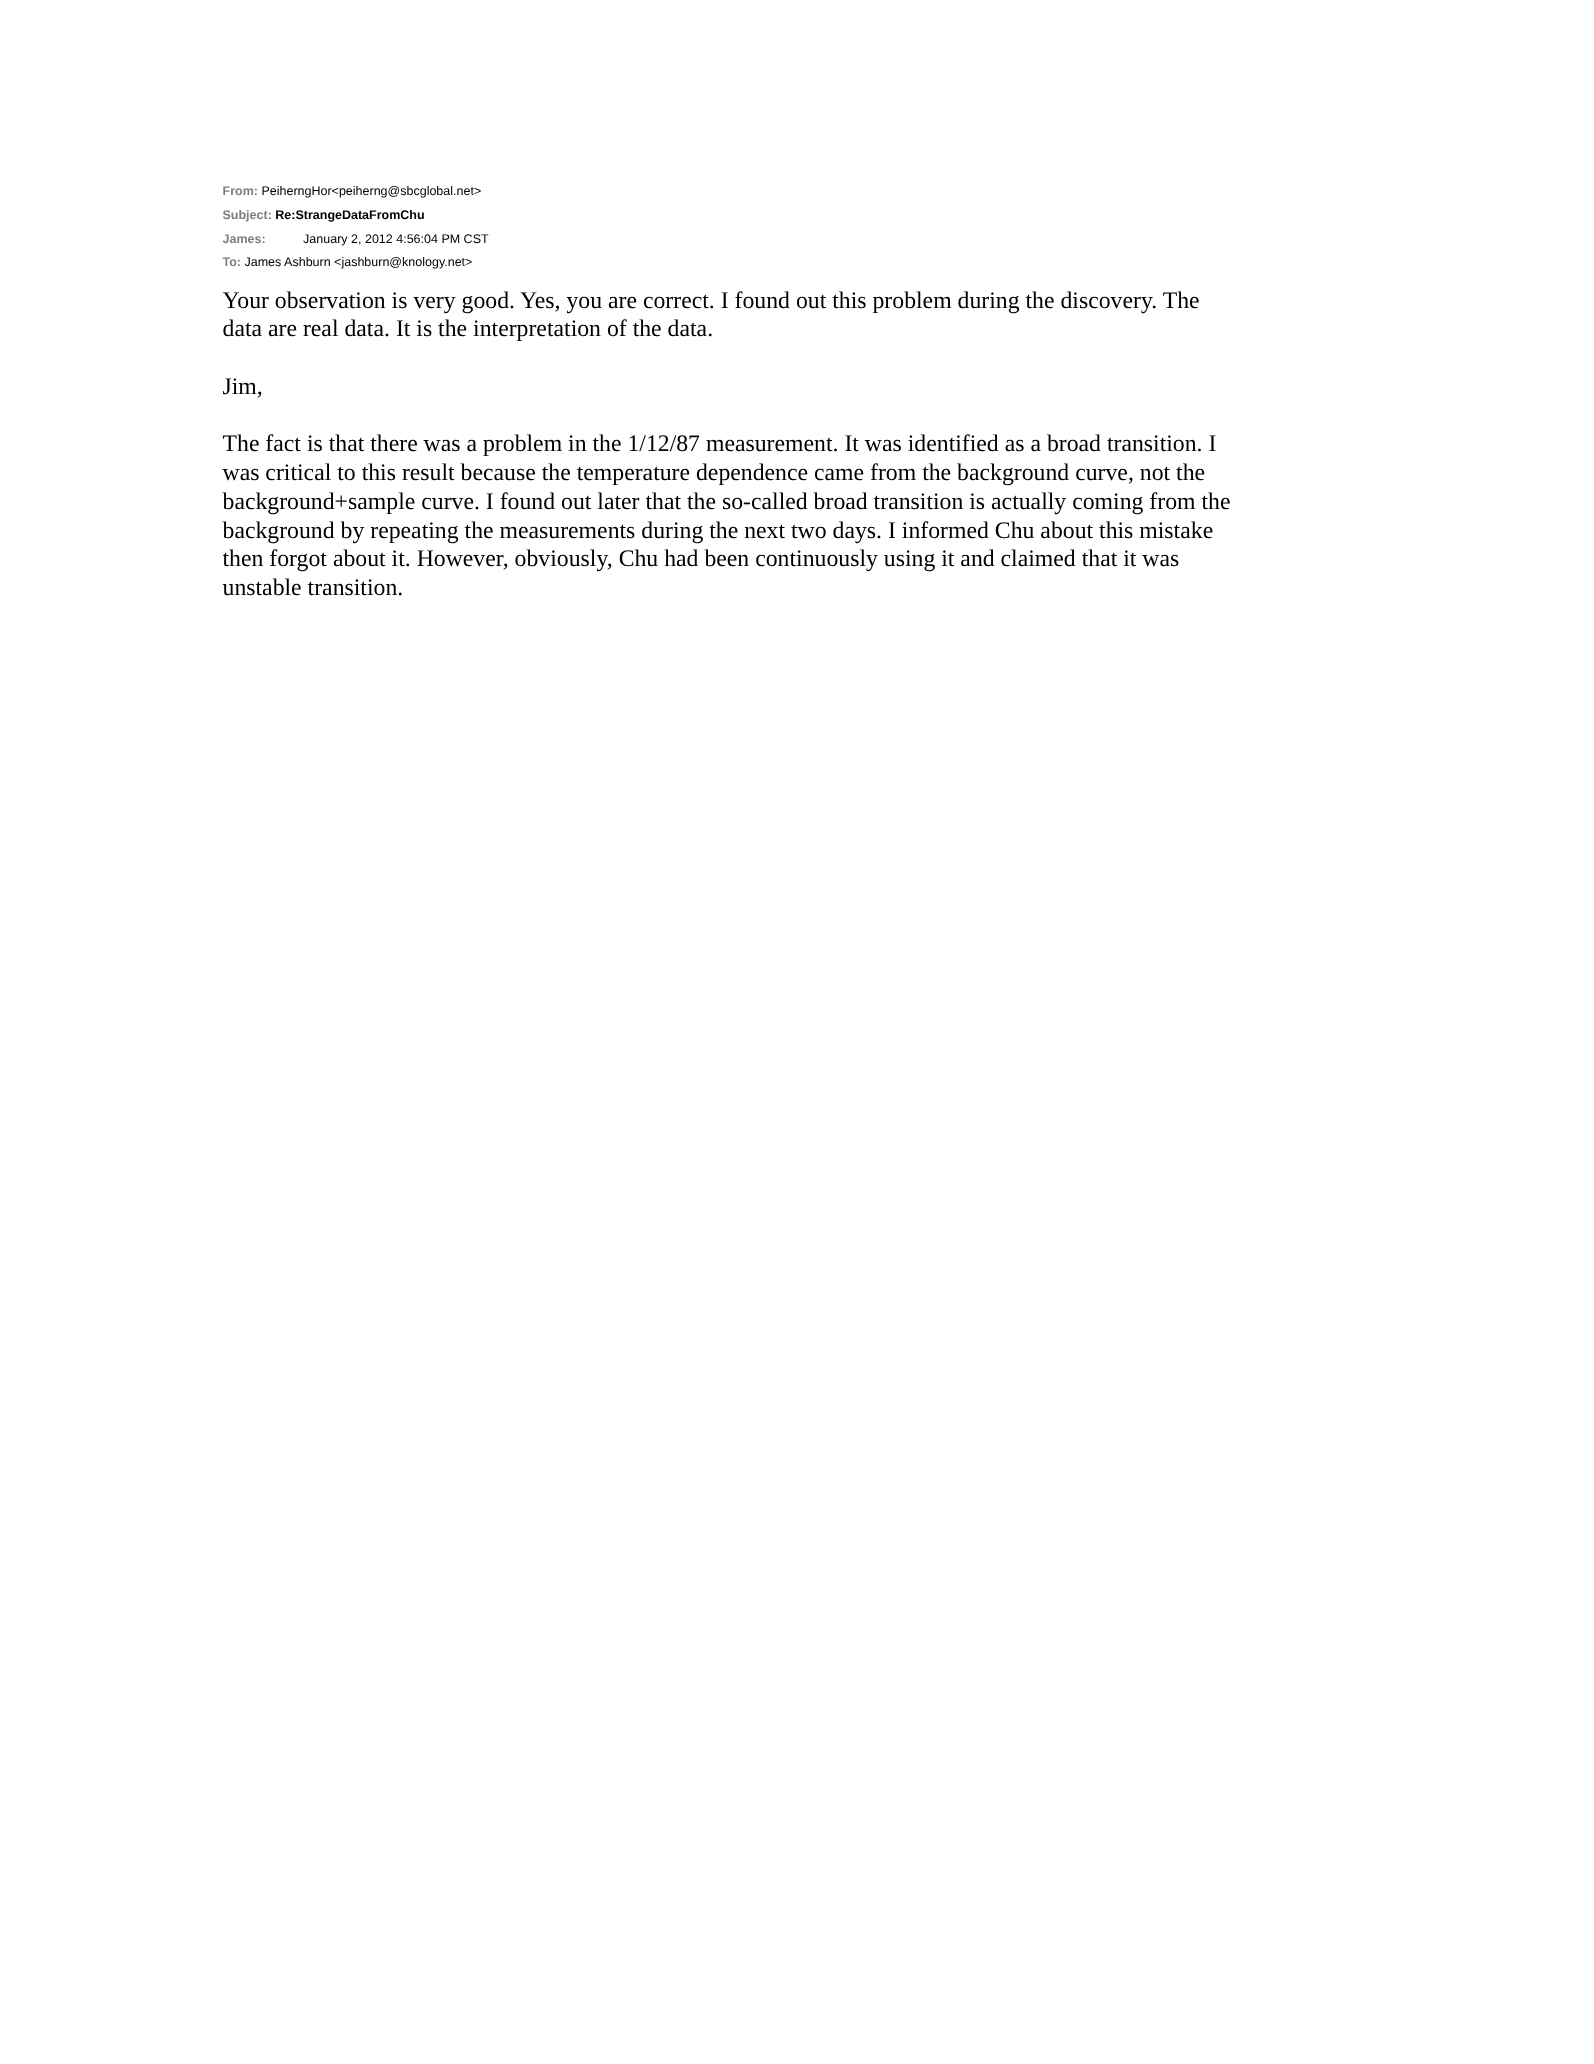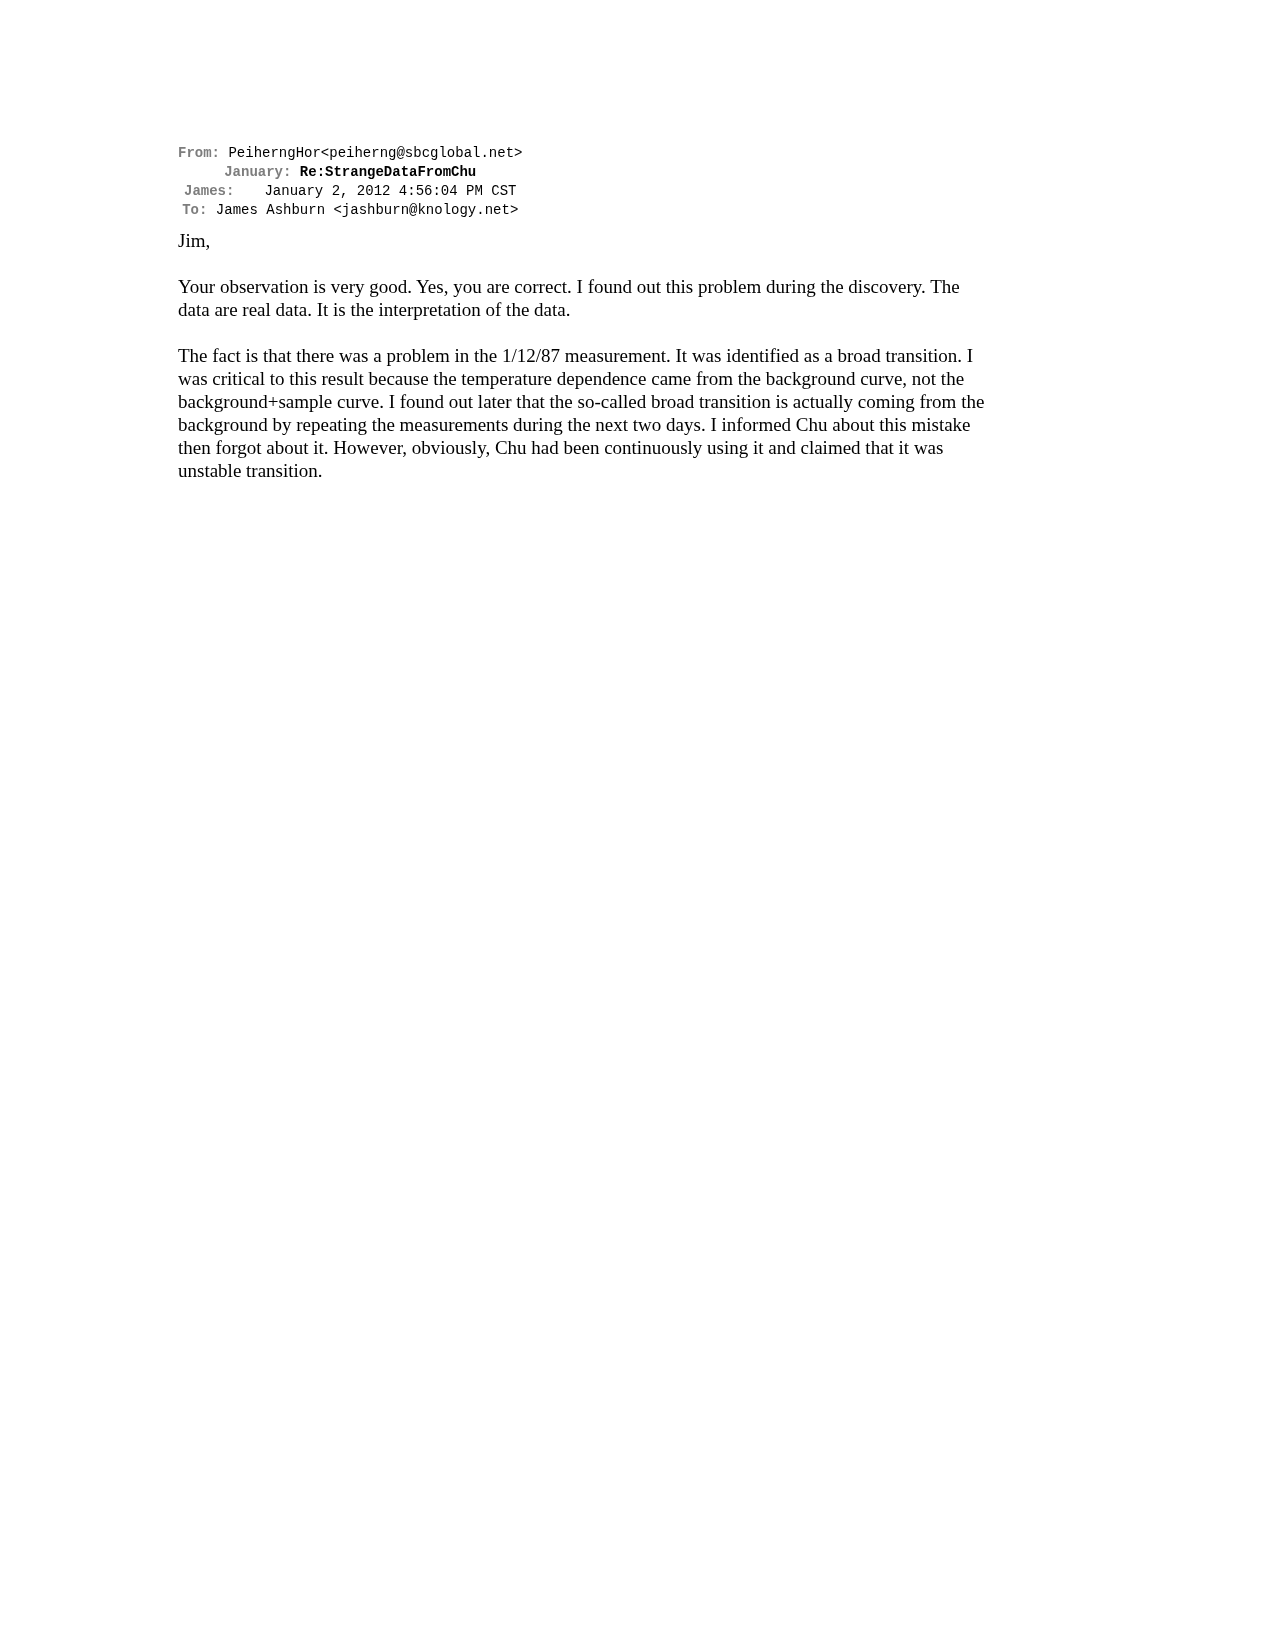--- a/index.html
+++ b/index.html
@@ -11,25 +11,24 @@
     position: relative;
     width: 1275px;
     height: 1651px;
     background: #ffffff;
     overflow: hidden;
   }
   .email-header {
     position: absolute;
     left: 178px;
     top: 144px;
-    font-family: Liberation Mono, monospace;
-    font-size: 14px;
+    font-family: Liberation Sans, sans-serif;
+    font-size: 10px;
     line-height: 19px;
     color: #000000;
-    text-align: center;
   }
   .header-row { white-space: nowrap; }
   .hl {
     font-weight: 700;
     color: #7d7d7d;
   }
   .hv { color: #000000; }
   .hv-subject { font-weight: 700; }
   .hv-date { margin-left: 30px; }
   .email-body {
@@ -47,29 +46,29 @@
     white-space: pre-line;
   }
 </style>
 </head>
 <body>
 
 <div class="page">
 
   <div class="email-header">
     <div class="header-row"><span class="hl">From:</span> <span class="hv">PeiherngHor&lt;peiherng@sbcglobal.net&gt;</span></div>
-    <div class="header-row"><span class="hl">January:</span> <span class="hv hv-subject">Re:StrangeDataFromChu</span></div>
+    <div class="header-row"><span class="hl">Subject:</span> <span class="hv hv-subject">Re:StrangeDataFromChu</span></div>
     <div class="header-row"><span class="hl">James:</span><span class="hv hv-date">January 2, 2012 4:56:04 PM CST</span></div>
     <div class="header-row"><span class="hl">To:</span> <span class="hv">James Ashburn &lt;jashburn@knology.net&gt;</span></div>
   </div>
 
   <div class="email-body">
-    <p>Jim,</p>
     <p>Your observation is very good. Yes, you are correct. I found out this problem during the discovery. The
 data are real data. It is the interpretation of the data.</p>
+    <p>Jim,</p>
     <p>The fact is that there was a problem in the 1/12/87 measurement. It was identified as a broad transition. I
 was critical to this result because the temperature dependence came from the background curve, not the
 background+sample curve. I found out later that the so-called broad transition is actually coming from the
 background by repeating the measurements during the next two days. I informed Chu about this mistake
 then forgot about it. However, obviously, Chu had been continuously using it and claimed that it was
 unstable transition.</p>
   </div>
 
 </div>
 

